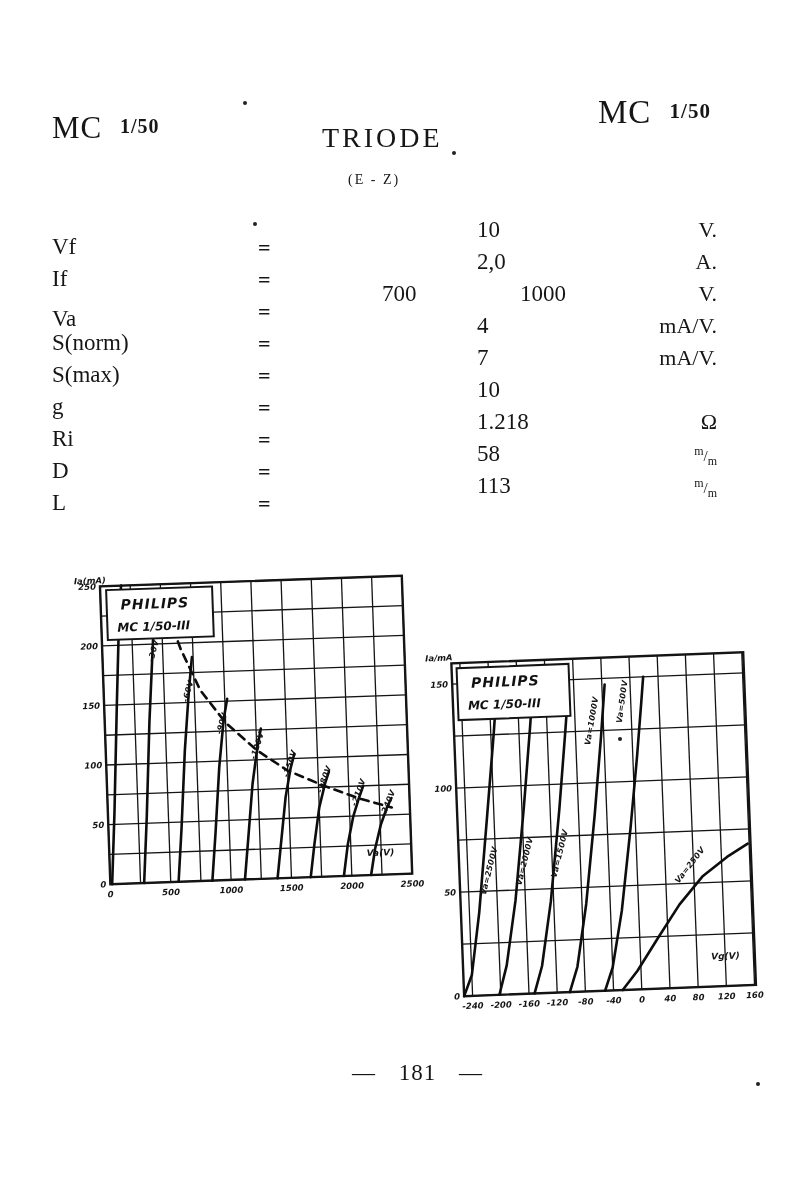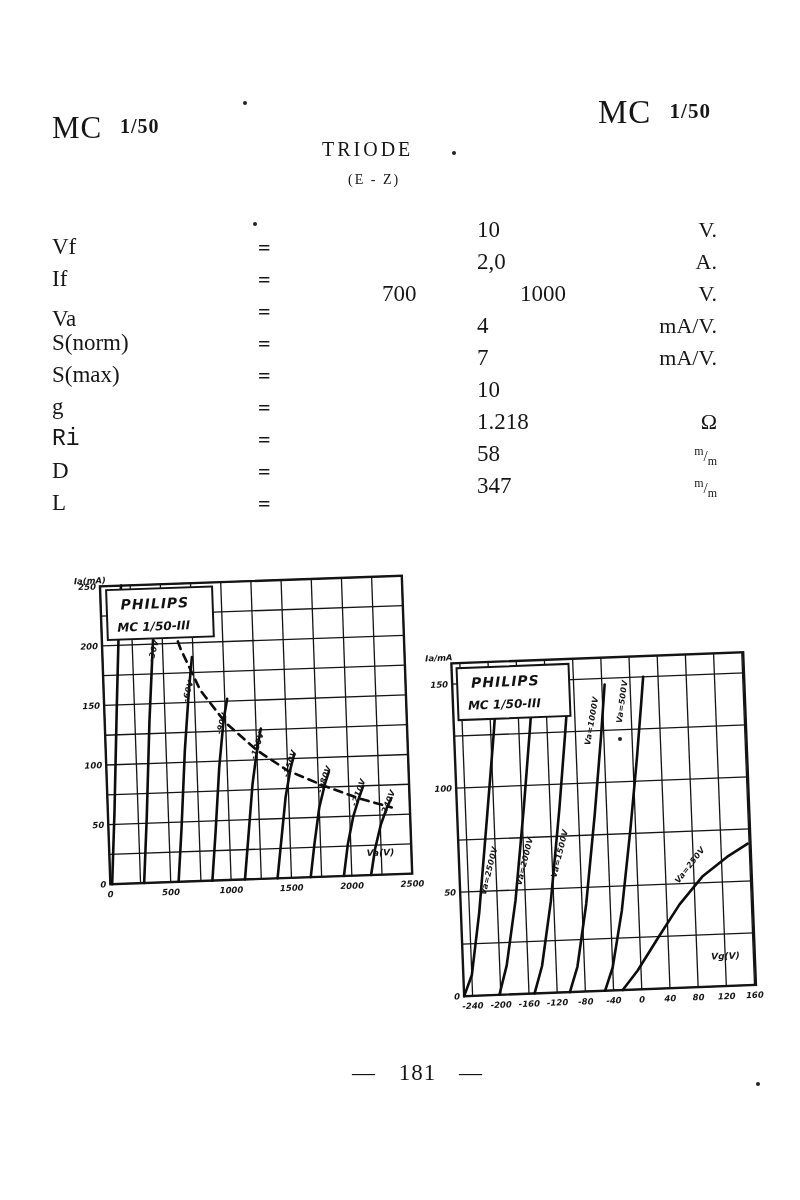--- a/index.html
+++ b/index.html
@@ -8,21 +8,21 @@
     font-family:"Liberation Serif",serif;color:#161616;overflow:hidden;
   }
   
   .hdr{position:absolute;white-space:nowrap;}
   .hdr .mc{font-weight:normal;letter-spacing:1px;}
   .hdr .mtype{font-weight:bold;position:relative;top:-5px;margin-left:10px;letter-spacing:1px;}
   .hdr-left{left:52px;top:110px;font-size:31px;}
   .hdr-left .mtype{font-size:20px;}
   .hdr-right{left:598px;top:94px;font-size:33px;}
   .hdr-right .mtype{font-size:21px;}
-  .title{position:absolute;left:322px;top:138px;font-size:20px;letter-spacing:3px;}
+  .title{position:absolute;left:322px;top:122px;font-size:28px;letter-spacing:3px;}
   .subtitle{position:absolute;left:348px;top:172px;font-size:14px;letter-spacing:2px;}
   
   #spec-table{position:absolute;left:52px;top:208px;width:680px;height:320px;}
   #spec-table .cell{position:absolute;white-space:nowrap;}
   .lab{font-size:23px;}
   .eq{font-size:22px;font-weight:bold;}
   .val{font-size:23px;}
   .unit{font-size:22px;text-align:right;width:110px;}
   .fu{font-size:15px;}
   .fu .s1{font-size:12px;vertical-align:6px;}
@@ -73,31 +73,31 @@
       <div class="cell eq" style="left: 206px; top: 123px;">=</div>
       <div class="cell val" style="left: 425px; top: 105px;">4</div>
       <div class="cell unit" style="left: 555px; top: 105px;">mA/V.</div>
       <div class="cell lab" style="left: 0px; top: 154px;">S(max)</div>
       <div class="cell eq" style="left: 206px; top: 155px;">=</div>
       <div class="cell val" style="left: 425px; top: 137px;">7</div>
       <div class="cell unit" style="left: 555px; top: 137px;">mA/V.</div>
       <div class="cell lab" style="left: 0px; top: 186px;">g</div>
       <div class="cell eq" style="left: 206px; top: 187px;">=</div>
       <div class="cell val" style="left: 425px; top: 169px;">10</div>
-      <div class="cell lab" style="left: 0px; top: 218px; font-family: Liberation Mono, monospace;">Ri</div>
+      <div class="cell lab" style="left: 0px; top: 218px;">Ri</div>
       <div class="cell eq" style="left: 206px; top: 219px;">=</div>
       <div class="cell val" style="left: 425px; top: 201px;">1.218</div>
       <div class="cell unit" style="left: 555px; top: 201px;">Ω</div>
       <div class="cell lab" style="left: 0px; top: 250px;">D</div>
       <div class="cell eq" style="left: 206px; top: 251px;">=</div>
       <div class="cell val" style="left: 425px; top: 233px;">58</div>
       <div class="cell unit" style="left: 555px; top: 233px;"><span class="fu"><span class="s1">m</span>/<span class="s2">m</span></span></div>
       <div class="cell lab" style="left: 0px; top: 282px;">L</div>
       <div class="cell eq" style="left: 206px; top: 283px;">=</div>
-      <div class="cell val" style="left: 425px; top: 265px;">347</div>
+      <div class="cell val" style="left: 425px; top: 265px;">113</div>
       <div class="cell unit" style="left: 555px; top: 265px;"><span class="fu"><span class="s1">m</span>/<span class="s2">m</span></span></div>
     </div>
 
   <div class="chart chart-left">
     <svg id="svg-anode" width="345" height="345">
         <line x1="36" y1="14" x2="36" y2="312" stroke="#141414" stroke-width="1.3"></line>
         <line x1="66.2" y1="14" x2="66.2" y2="312" stroke="#141414" stroke-width="1.3"></line>
         <line x1="96.4" y1="14" x2="96.4" y2="312" stroke="#141414" stroke-width="1.3"></line>
         <line x1="126.6" y1="14" x2="126.6" y2="312" stroke="#141414" stroke-width="1.3"></line>
         <line x1="156.8" y1="14" x2="156.8" y2="312" stroke="#141414" stroke-width="1.3"></line>

